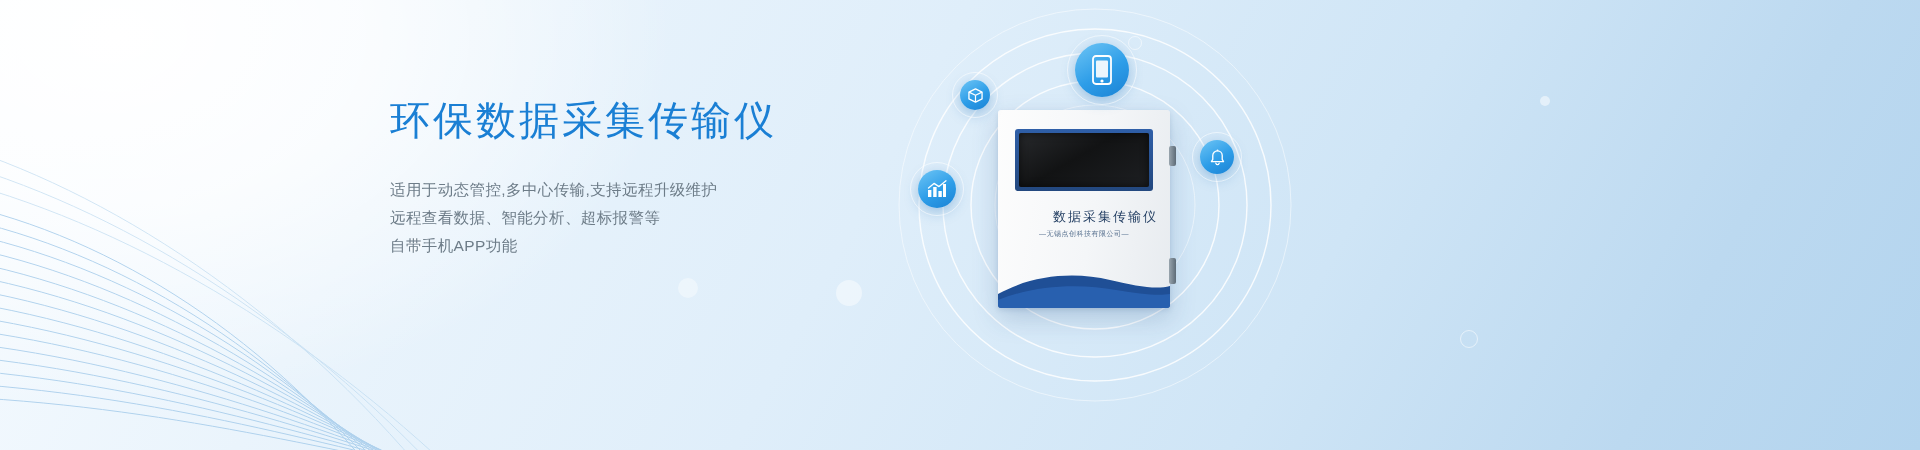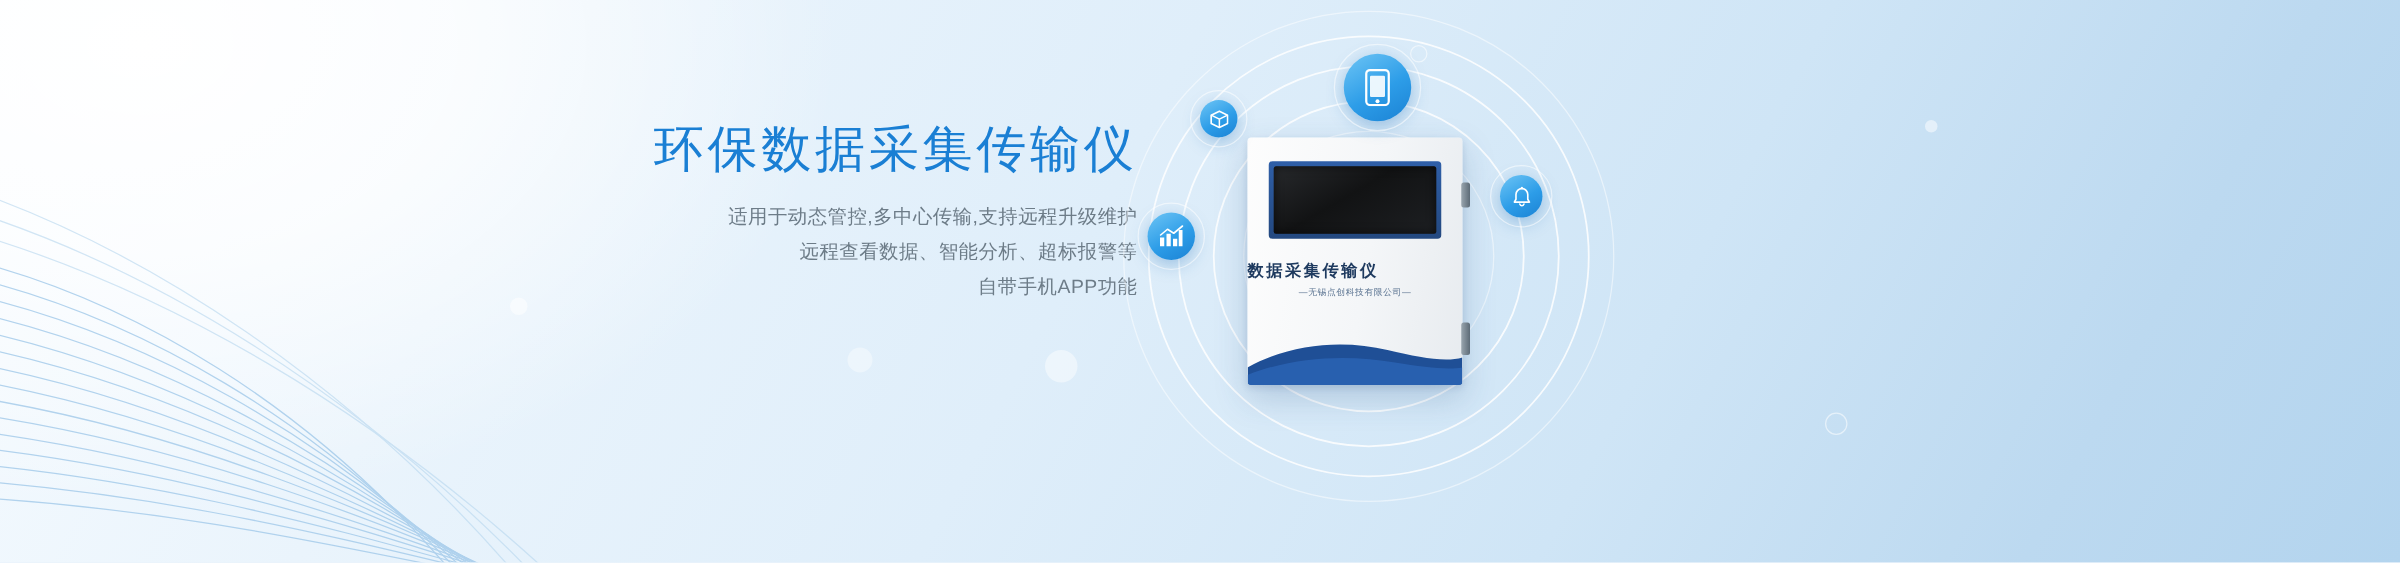--- a/index.html
+++ b/index.html
@@ -18,26 +18,26 @@
 
   
   .bokeh{position:absolute;border-radius:50%;background:rgba(255,255,255,.45);pointer-events:none;}
   .bokeh.ring{background:transparent;border:1px solid rgba(255,255,255,.55);}
 
   
   .linefan{position:absolute;left:-40px;bottom:-30px;width:760px;height:400px;pointer-events:none;}
   .linefan svg{display:block;width:100%;height:100%;}
 
   
-  .textblock{position:absolute;left:390px;top:96px;width:520px;text-align:right;}
+  .textblock{position:absolute;left:390px;top:96px;width:520px;}
   .title{
     font-size:40px;letter-spacing:3px;color:#1a7fd4;line-height:1.2;
     font-weight:400;white-space:nowrap;
   }
-  .sublist{margin-top:16px;}
+  .sublist{margin-top:32px;}
   .subline{
     font-size:15.5px;color:#6d7c88;line-height:28px;letter-spacing:.4px;
     white-space:nowrap;
   }
 
   
   .rightwrap{position:absolute;left:880px;top:0;width:560px;height:450px;}
   .arcs{position:absolute;inset:0;pointer-events:none;}
   .arcs svg{display:block;width:100%;height:100%;}
 
@@ -58,23 +58,23 @@
     position:absolute;left:17px;top:19px;width:138px;height:62px;
     background:linear-gradient(180deg,#2f5fa8,#23487f);
     border-radius:3px;padding:4px;box-sizing:border-box;
   }
   .screen{
     width:100%;height:100%;border-radius:2px;
     background:linear-gradient(150deg,#27292c 0%,#121314 45%,#1d1f22 100%);
     box-shadow:inset 0 0 8px rgba(0,0,0,.65);
   }
   .dev-title{
-    position:absolute;left:0;right:2px;top:98px;text-align:left;
+    position:absolute;left:0;right:12px;top:98px;text-align:right;
     font-family:"Liberation Serif","DejaVu Serif",serif;
-    font-size:13px;font-weight:bold;color:#1e3a5f;letter-spacing:2px;
+    font-size:13px;font-weight:normal;color:#1e3a5f;letter-spacing:2px;
   }
   .dev-sub{
     position:absolute;left:0;right:0;top:119px;text-align:center;
     font-size:7px;color:#5a7391;letter-spacing:.5px;
   }
   .dev-wave{
     position:absolute;left:0;right:0;bottom:0;height:44px;overflow:hidden;
     border-radius:0 0 3px 3px;
   }
   .dev-wave svg{display:block;width:100%;height:100%;}

